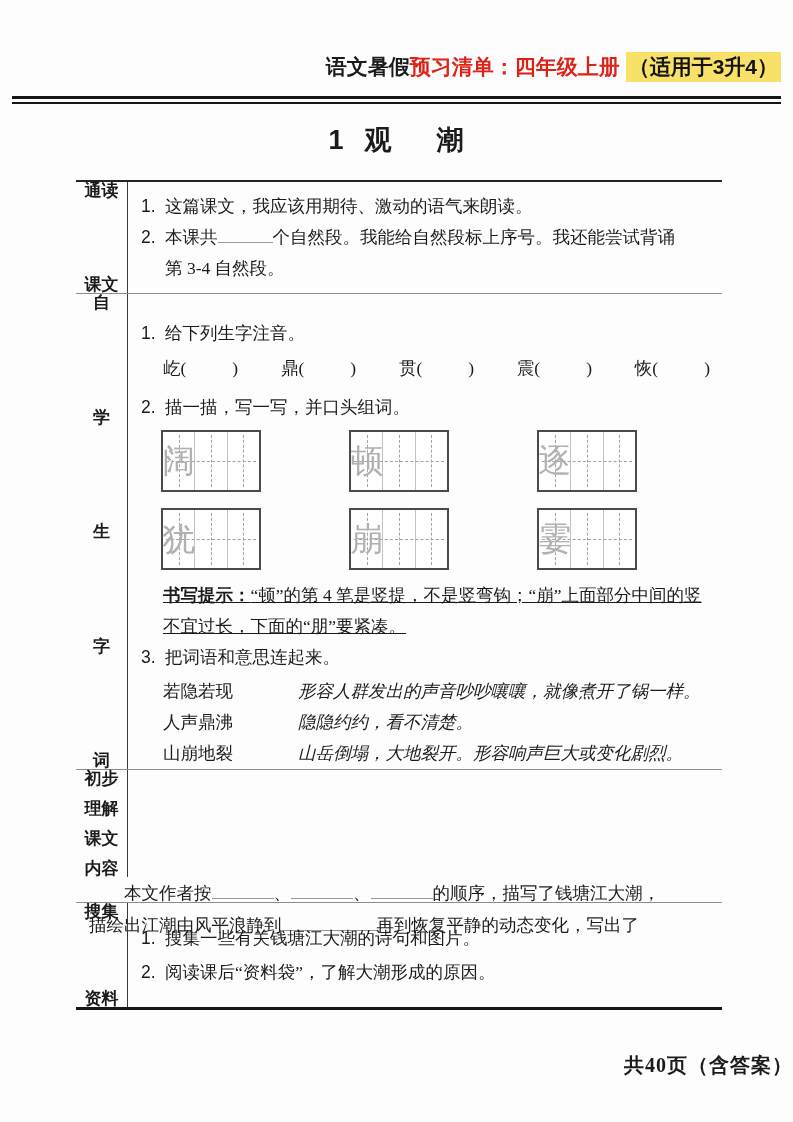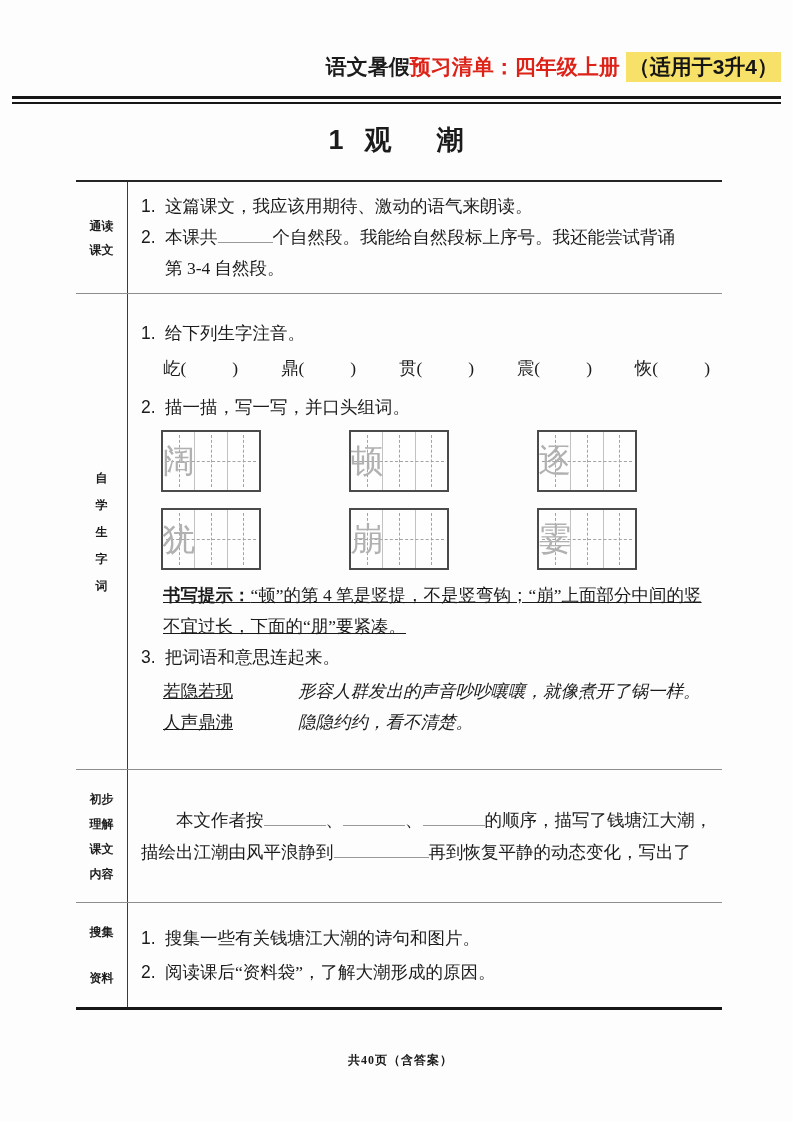--- a/index.html
+++ b/index.html
@@ -28,28 +28,28 @@
   .title .w2{margin-left:44px;}
   
   .sheet{
     position:absolute;left:76px;top:180px;width:646px;
     border-top:2px solid #242424;border-bottom:3px solid #161616;
   }
   .row{display:flex;box-sizing:border-box;}
   .row + .row{border-top:1px solid #8d8d8d;}
   .labcol{
     flex:0 0 51px;width:51px;border-right:1px solid #3a3a3a;
-    display:flex;flex-direction:column;align-items:center;justify-content:center;
+    display:flex;flex-direction:column;align-items:center;justify-content:space-between;
     font-family:"Liberation Sans","DejaVu Sans",sans-serif;font-weight:bold;
-    font-size:12px;line-height:1;
+    font-size:17px;line-height:1;
   }
   .g12{gap:12px;} .g15{gap:15px;} .g13{gap:13px;} .g26{gap:34px;}
   .content{flex:1;min-width:0;padding:0 8px 0 13px;font-size:17.5px;box-sizing:border-box;}
   .vcenter{display:flex;flex-direction:column;justify-content:center;}
-  .h111{height:111px;} .h476{height:476px;} .h133{height:133px;} .h105{height:105px;}
+  .h111{height:111px;} .h476{height:476px;} .h133{height:133px;flex-direction:column;} .h105{height:105px;}
   .item{display:flex;line-height:31px;}
   .inum{flex:0 0 24px;width:24px;font-family:"Liberation Sans","DejaVu Sans",sans-serif;}
   .itext{flex:1;min-width:0;}
   .blank{display:inline-block;border-bottom:1px solid #999;height:15px;vertical-align:baseline;}
   .w55{width:55px;} .w62{width:62px;} .w95{width:95px;} .w58{width:58px;}
   .pad-top24{padding-top:24px;}
   
   .pyrow{display:flex;justify-content:space-between;margin:4px 4px 0 22px;line-height:31px;}
   .pyunit{white-space:nowrap;}
   .pgap{display:inline-block;width:46px;}
@@ -64,31 +64,31 @@
   .tchar{
     position:absolute;inset:0;z-index:2;display:flex;align-items:center;justify-content:center;
     font-size:33px;color:#b1b1b1;font-family:"Liberation Serif","DejaVu Serif",serif;
   }
   
   .tip{margin:10px 2px 0 22px;line-height:31px;text-decoration:underline;}
   .tip .tlabel{font-family:"Liberation Sans","DejaVu Sans",sans-serif;font-weight:bold;}
   
   .match{margin:3px 0 0 22px;}
   .mrow{display:flex;line-height:31px;}
-  .mterm{flex:0 0 135px;width:135px;text-decoration:underline;}
+  .mterm{flex:0 0 135px;width:135px;}
   .mdef{flex:1;min-width:0;font-style:italic;}
   
   .pline{line-height:32px;}
   .ind{margin-left:35px;}
   .r4line{display:flex;line-height:30px;}
   .r4gap{margin-top:4px;}
   
   .footer{
-    position:absolute;left:8px;right:0;top:1052px;text-align:center;
-    font-size:12px;font-weight:bold;letter-spacing:1px;
+    position:absolute;left:8px;right:0;top:1052px;text-align:right;
+    font-size:20px;font-weight:bold;letter-spacing:1px;
   }
 </style>
 </head>
 <body>
 
 <div class="page">
 
   <div class="hdr">
     <span>语文暑假</span><span class="red">预习清单：四年级上册</span>
     <span class="badge">（适用于3升4）</span>
@@ -209,20 +209,22 @@
         <div class="match">
           <div class="mrow">
             <span class="mterm">若隐若现</span>
             <span class="mdef">形容人群发出的声音吵吵嚷嚷，就像煮开了锅一样。</span>
           </div>
           <div class="mrow">
             <span class="mterm">人声鼎沸</span>
             <span class="mdef">隐隐约约，看不清楚。</span>
           </div>
           <div class="mrow">
+            <span class="mterm">山崩地裂</span>
+            <span class="mdef">山岳倒塌，大地裂开。形容响声巨大或变化剧烈。</span>
           </div>
         </div>
       </div>
     </div>
 
     <div class="row h133">
       <div class="labcol g13">
         <span>初步</span>
         <span>理解</span>
         <span>课文</span>

